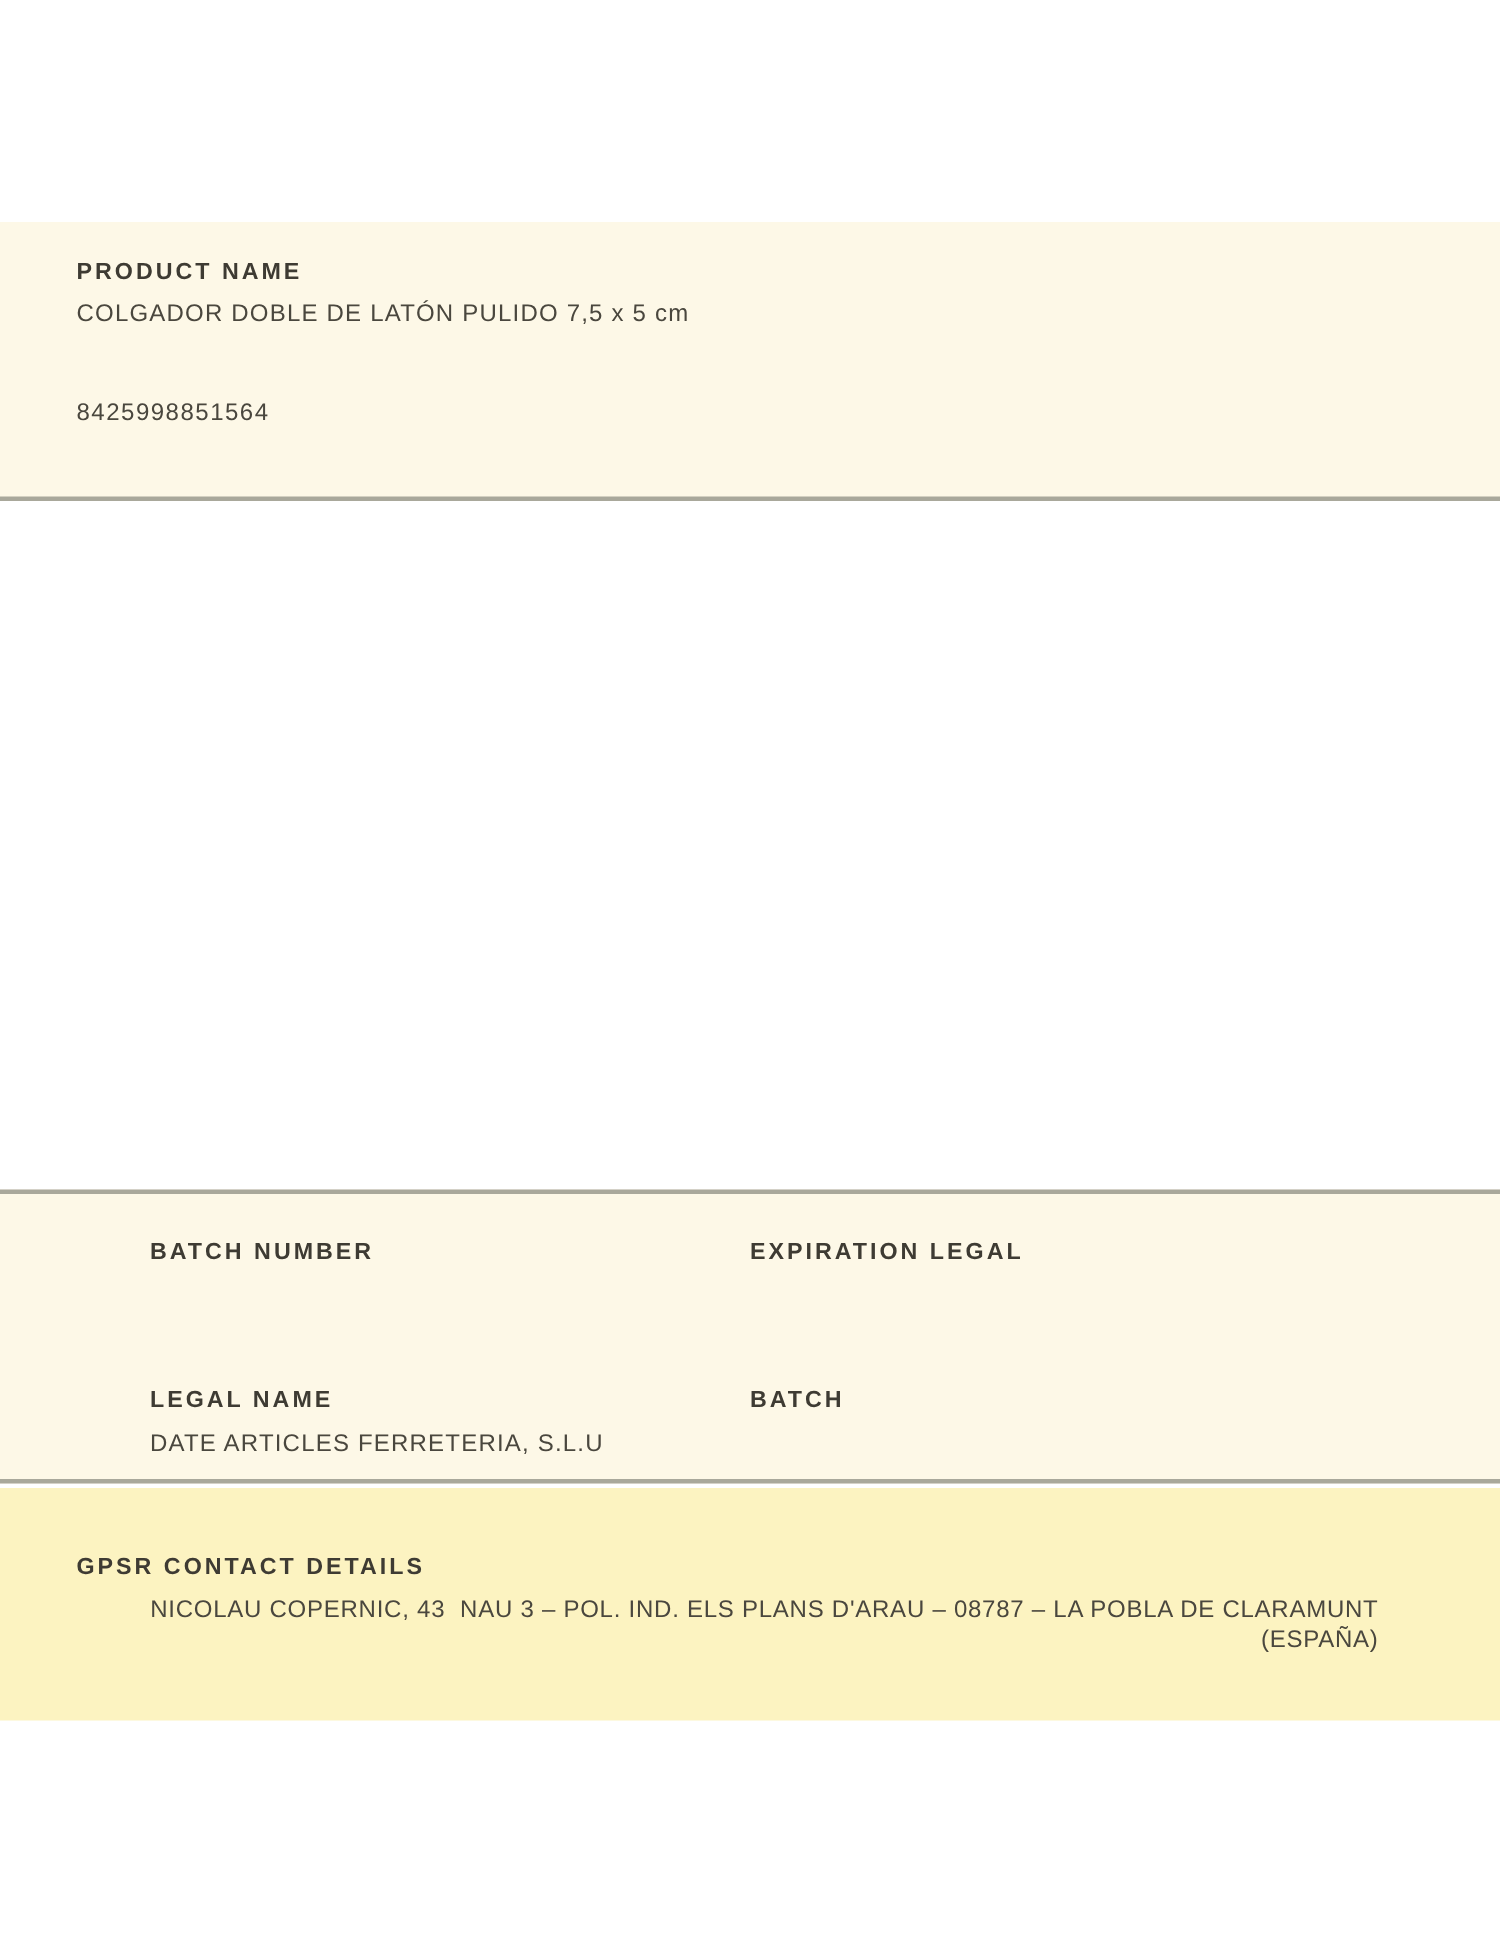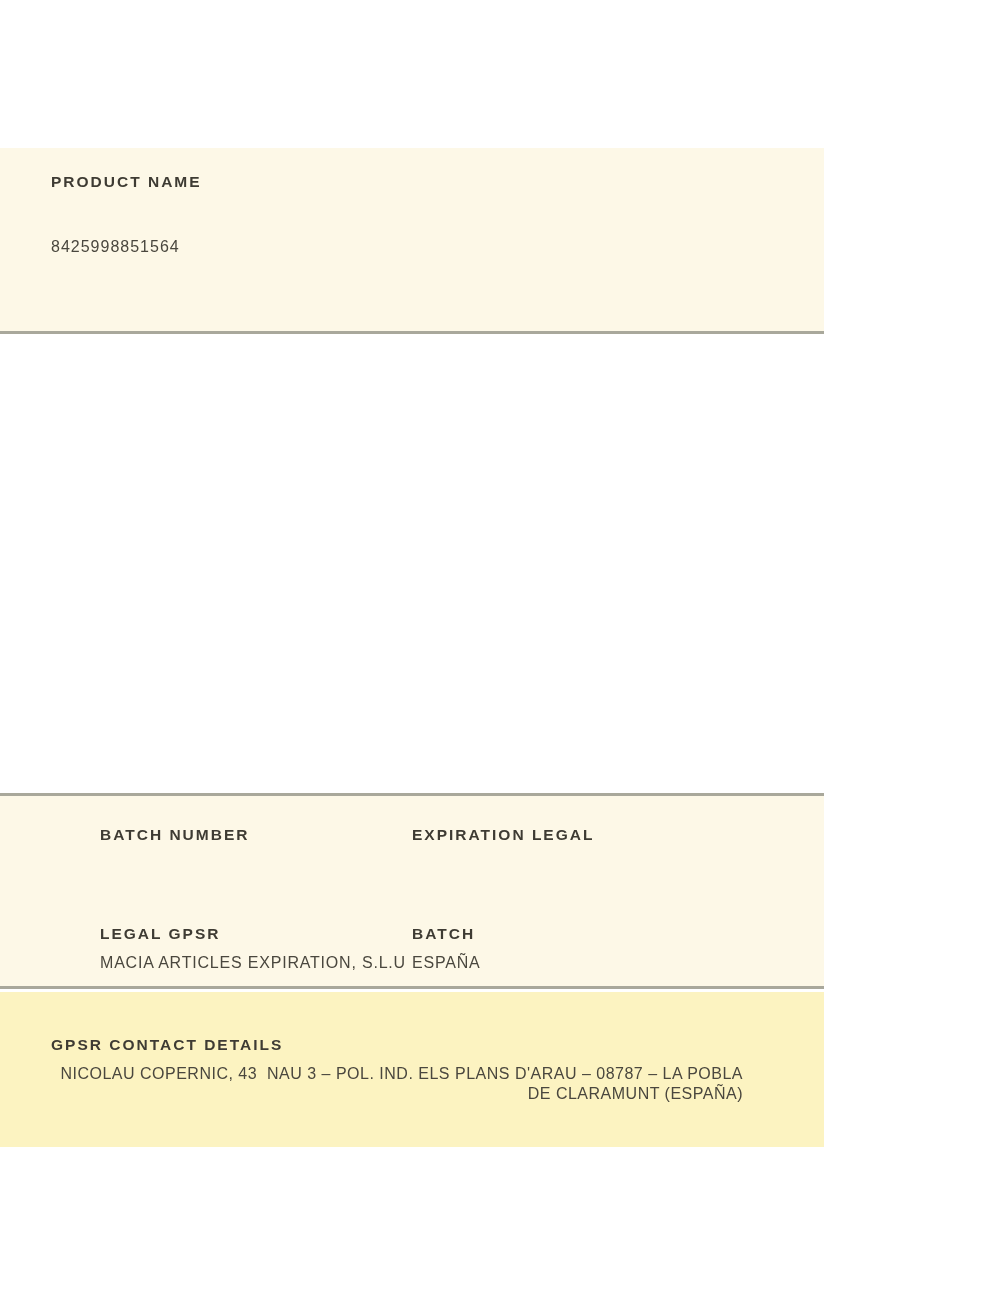--- a/index.html
+++ b/index.html
@@ -12,21 +12,21 @@
   }
   *{margin:0;padding:0;box-sizing:border-box;}
   html,body{background:#fff;}
   body{font-family:"Liberation Sans","DejaVu Sans",sans-serif;}
   .page{
     position:relative;
     width:1000px;height:1300px;
     background:var(--page-bg);
     overflow:hidden;
   }
-  .panel{position:absolute;left:0;width:824px;}
+  .panel{position:absolute;left:0;width:1000px;}
   .panel-top{
     top:148px;height:186px;
     background:var(--panel-cream);
     border-bottom:3px solid var(--divider);
     padding:24px 51px 0 51px;
   }
   .panel-mid{
     top:793px;height:196px;
     background:var(--panel-cream);
     border-top:3px solid var(--divider);
@@ -73,45 +73,45 @@
   }
 </style>
 </head>
 <body>
 
 <div class="page">
 
   <section class="panel panel-top">
     <div class="field">
       <div class="label">PRODUCT NAME</div>
+      <div class="value">COLGADOR DOBLE DE LATÓN PULIDO 7,5 x 5 cm</div>
     </div>
     <div class="field field-ean">
       <div class="value">8425998851564</div>
     </div>
   </section>
 
   <section class="panel panel-mid">
     <div class="grid grid-row1">
       <div class="cell">
         <div class="label">BATCH NUMBER</div>
         <div class="value"></div>
       </div>
       <div class="cell">
         <div class="label">EXPIRATION LEGAL</div>
         <div class="value"></div>
       </div>
     </div>
     <div class="grid grid-row2">
       <div class="cell">
-        <div class="label">LEGAL GPSR</div>
-        <div class="value">MACIA ARTICLES EXPIRATION, S.L.U</div>
+        <div class="label">LEGAL NAME</div>
+        <div class="value">DATE ARTICLES FERRETERIA, S.L.U</div>
       </div>
       <div class="cell">
         <div class="label">BATCH</div>
-        <div class="value">ESPAÑA</div>
       </div>
     </div>
   </section>
 
   <section class="panel panel-gpsr">
     <div class="label">GPSR CONTACT DETAILS</div>
     <div class="value address"> NICOLAU COPERNIC, 43  NAU 3 – POL. IND. ELS PLANS D'ARAU – 08787 – LA POBLA DE CLARAMUNT (ESPAÑA)</div>
   </section>
 
 </div>

